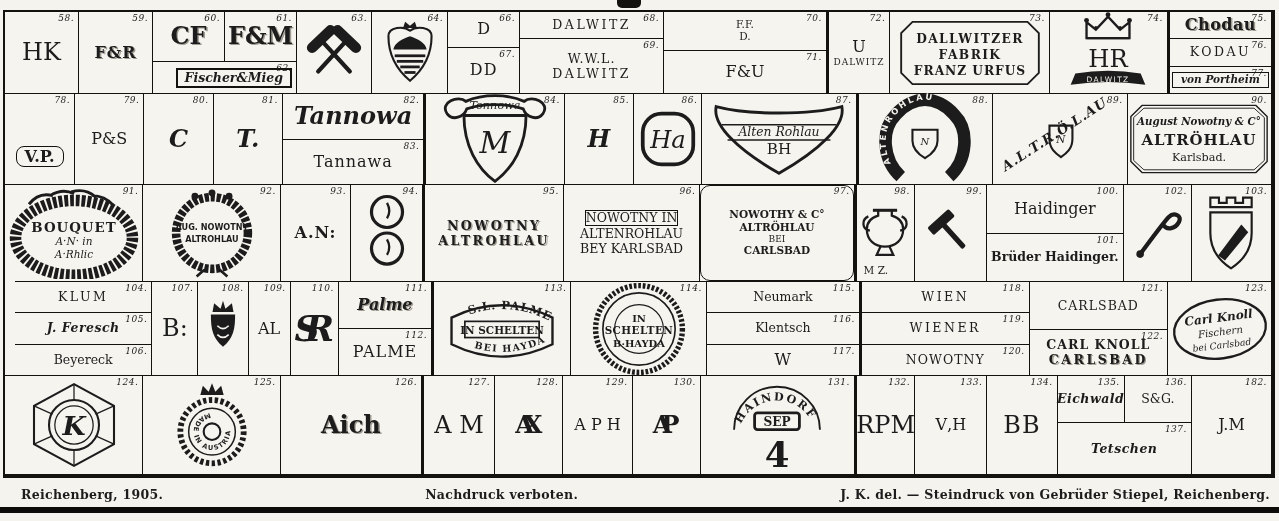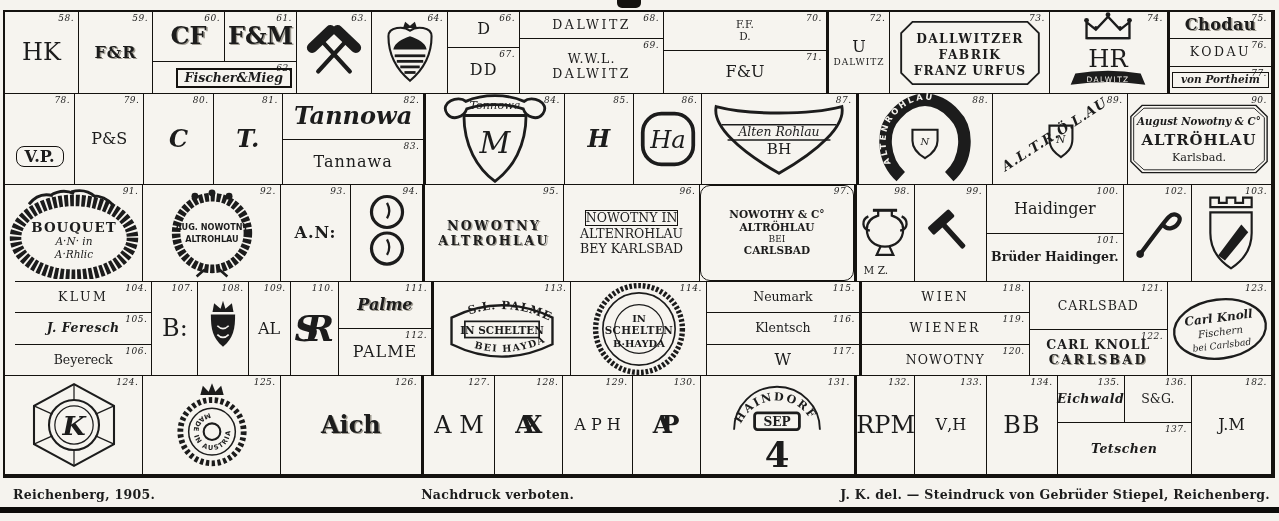--- a/index.html
+++ b/index.html
@@ -33,21 +33,21 @@
   .script{font-style:italic;font-weight:bold;}
   .fraktur{font-weight:bold;letter-spacing:.5px;}
   .shaded{font-weight:bold;text-shadow:1.4px 1.4px 0 #a09c92;}
   .lig{letter-spacing:-0.42em;padding-right:.42em;font-weight:bold;}
   .box{border:1.5px solid #14120f;padding:1px 8px;}
   .boxb{border:2px solid #14120f;padding:1px 7px;}
   .rounded{border-radius:8px;margin-top:35px;}
   .boxthin{border:1px solid #14120f;padding:0 0;}
   .box-round{border:1.5px solid #14120f;border-radius:10px;padding:3px 9px;}
   .pos-bl{position:absolute;left:7px;bottom:4px;}
-  .footer{position:absolute;left:4px;right:0;top:487px;display:flex;justify-content:space-between;
+  .footer{position:absolute;left:12px;right:0;top:487px;display:flex;justify-content:space-between;
           padding:0 9px;font-size:12.5px;font-weight:bold;letter-spacing:.3px;}
   .bar{position:absolute;left:0;top:507px;width:1279px;height:6px;background:#0c0b09;}
 </style>
 </head>
 <body>
 
 <div class="page">
   <div class="smudge"></div>
   <div class="tbl" id="marks-table">
       <div class="row" style="height: 81px;">

